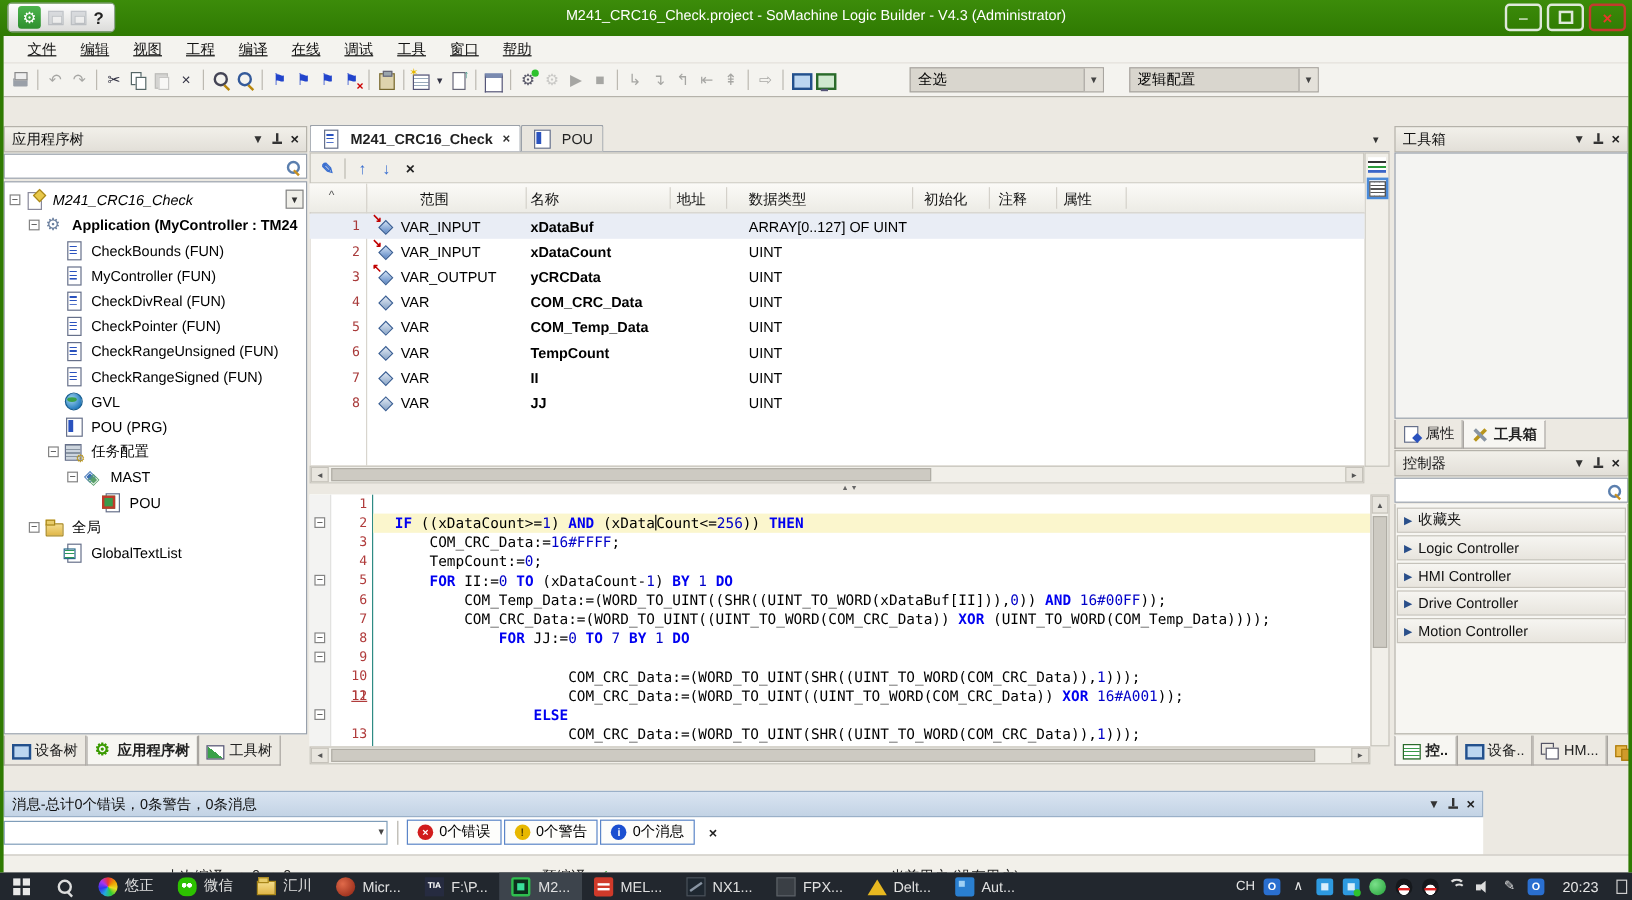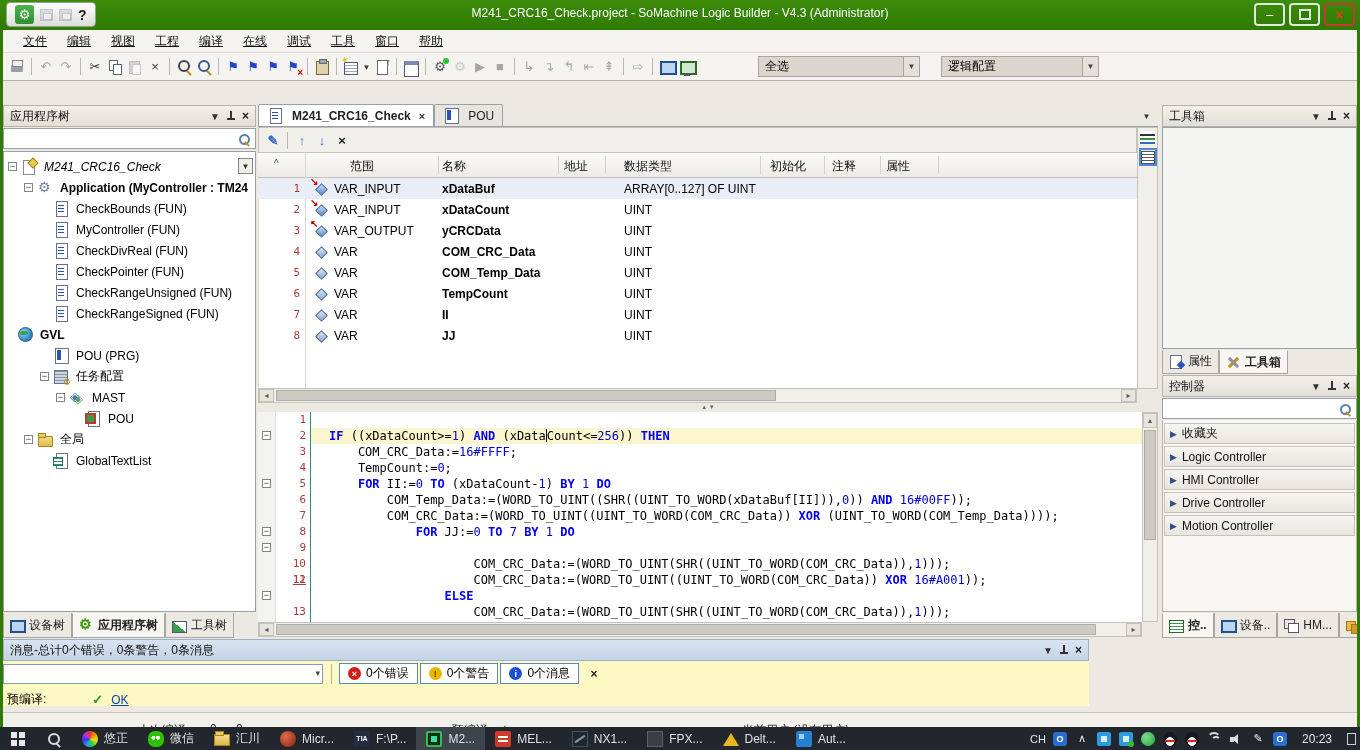--- a/index.html
+++ b/index.html
@@ -170,21 +170,21 @@
   .caret{display:inline-block;width:0;border-left:1.5px solid #000;height:13px;vertical-align:-2px}
   
   .rightpanel{position:absolute;left:1162px;top:105px;width:195px;height:540px}
   .tbx-body{position:absolute;left:0;right:0;top:22px;height:222px;background:#f4f4f2;border:1px solid #98a0ab}
   .midtabs{position:absolute;left:0;right:0;top:245px;height:24px;display:flex}
   .ctl-hdr{top:270px}
   .ctl-body{position:absolute;left:0;right:0;top:315px;height:192px;background:#f7f6f2;border:1px solid #b5b2aa;border-top:none;padding-top:3px}
   .ctlrow{height:21px;margin:0 1px 2px 1px;background:linear-gradient(#f6f5f1,#e8e5de);border:1px solid #c5c2ba;display:flex;align-items:center;padding:0 5px;gap:5px;color:#111}
   .ctlrow .arr{color:#2a4f8a;font-size:9px}
   
-  .msgpanel{position:absolute;left:3px;top:639px;width:1086px;height:67px;background:#fef9c3}
+  .msgpanel{position:absolute;left:3px;top:659px;width:1233px;height:67px;background:#ffffff}
   .msg-hdr{position:absolute;left:0;right:0;top:0;height:22px;background:linear-gradient(#d9e4f1,#c3d3e5);border:1px solid #9ab0c8;display:flex;align-items:center;padding:0 6px;color:#111}
   .msg-combo{position:absolute;left:0;top:25px;width:320px;height:20px;background:#fff;border:1px solid #7f9db9}
   .msg-combo::after{content:"▾";position:absolute;right:2px;top:3px;font-size:9px;color:#444}
   .msgsep{position:absolute;left:328px;top:25px;width:1px;height:20px;background:#b5b2aa}
   .fbtns{position:absolute;left:336px;top:24px;display:flex;gap:2px;align-items:center}
   .fbtn{height:21px;border:1px solid #5b85c9;background:#fdfdfb;display:flex;align-items:center;gap:5px;padding:0 8px;color:#000}
   .fb-ico{width:13px;height:13px;border-radius:50%;color:#fff;font-size:9px;font-weight:bold;display:flex;align-items:center;justify-content:center}
   .fb-error{background:#d11c1c}
   .fb-warning{background:#e8b800;color:#5a4500}
   .fb-info{background:#1c50d1}
@@ -374,21 +374,21 @@
         <div class="trow-tree" style="padding-left: 36px;">
           <span class="exp-sp"></span>
           <span class="tico t-doc"></span>
           <span class="tlab">CheckRangeUnsigned (FUN)</span>
         </div>
         <div class="trow-tree" style="padding-left: 36px;">
           <span class="exp-sp"></span>
           <span class="tico t-doc"></span>
           <span class="tlab">CheckRangeSigned (FUN)</span>
         </div>
-        <div class="trow-tree" style=" font-weight: bold;">
+        <div class="trow-tree" style="padding-left: 36px;">
           <span class="exp-sp"></span>
           <span class="tico t-globe"></span>
           <span class="tlab">GVL</span>
         </div>
         <div class="trow-tree" style="padding-left: 36px;">
           <span class="exp-sp"></span>
           <span class="tico t-prg"></span>
           <span class="tlab">POU (PRG)</span>
         </div>
         <div class="trow-tree" style="padding-left: 36px;">

